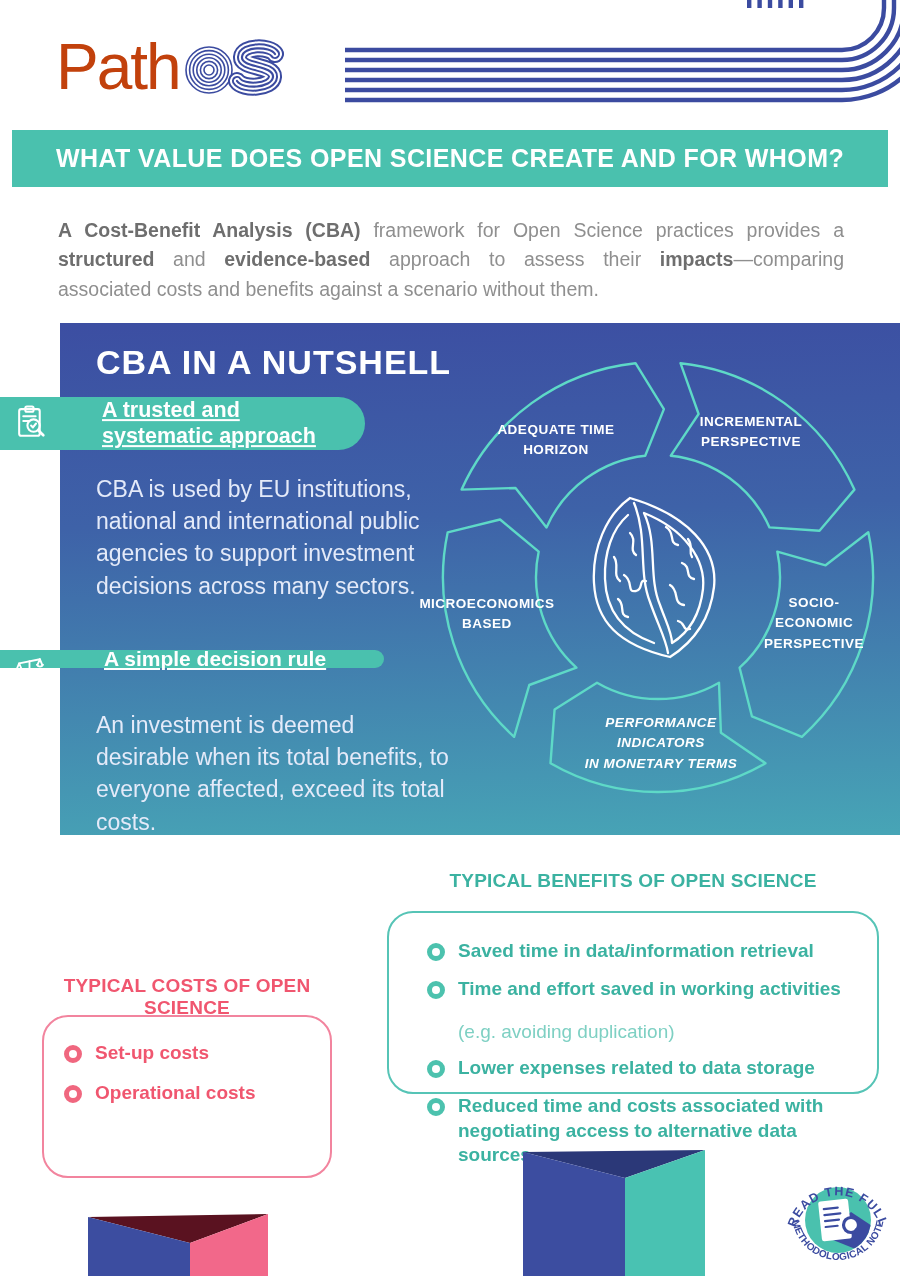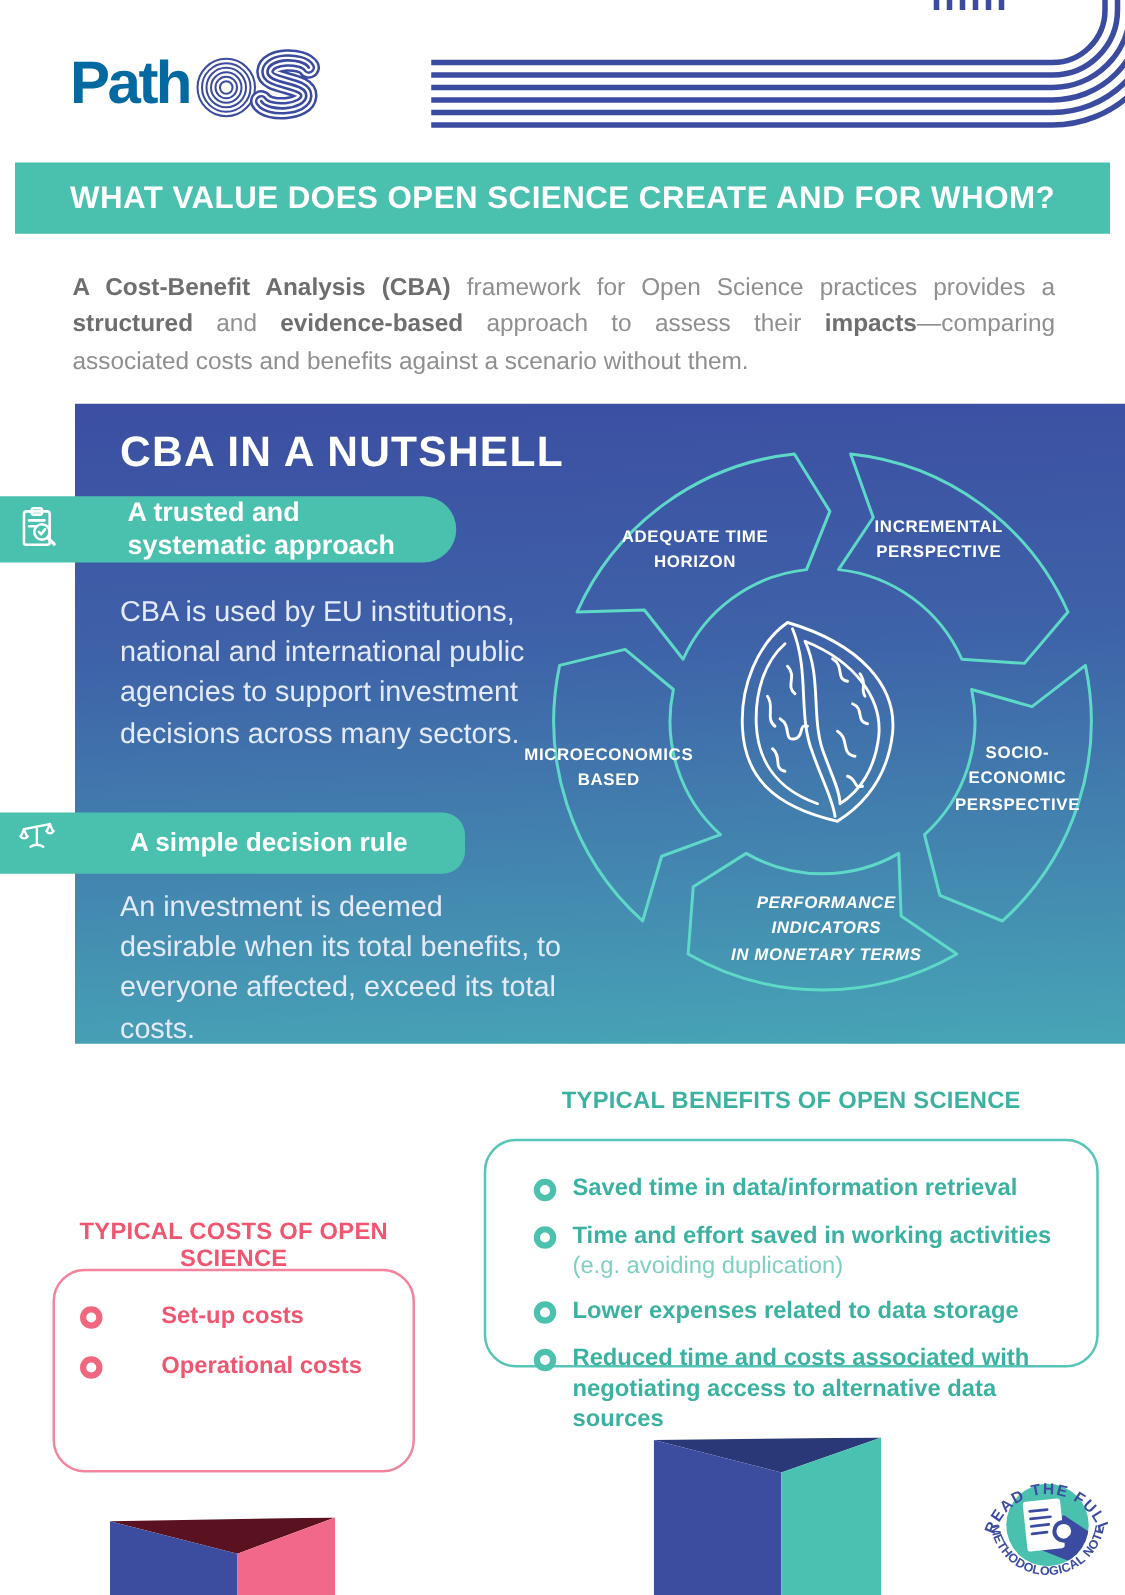--- a/index.html
+++ b/index.html
@@ -1,21 +1,21 @@
 <!DOCTYPE html>
 <html><head>
 <meta charset="utf-8">
 <style>
   html,body{margin:0;padding:0;background:#ffffff;}
   .page{position:relative;width:900px;height:1276px;background:#fff;overflow:hidden;
         font-family:"Liberation Sans",sans-serif;}
 
   
   .logo{position:absolute;left:56px;top:26px;display:flex;align-items:flex-end;}
-  .logo-word{font-size:48px;font-weight:bold;color:#0369a1;line-height:74px;letter-spacing:-2px;}
+  .logo-word{font-size:64px;font-weight:normal;color:#c2410c;line-height:74px;letter-spacing:-2px;}
   .logo-os{margin-left:3px;}
 
   
   .deco{position:absolute;left:340px;top:0;width:560px;height:112px;}
 
   
   .banner{position:absolute;left:12px;top:130px;width:876px;height:57px;background:#4AC1AE;
           display:flex;align-items:center;justify-content:center;text-align:right;}
   .banner span{color:#fff;font-weight:bold;font-size:25px;letter-spacing:.4px;white-space:nowrap;}
 
@@ -33,44 +33,44 @@
   .pbody2{left:36px;top:386px;width:356px;}
   .dsvg{position:absolute;left:363px;top:19px;width:470px;height:470px;}
   .ringseg{fill:none;stroke:#5ED9C7;stroke-width:2.4;stroke-linejoin:round;}
   .walnut{fill:none;stroke:#fff;stroke-width:2.3;stroke-linecap:round;stroke-linejoin:round;}
   .dlabel{position:absolute;transform:translate(-50%,-50%);color:#fff;font-weight:bold;
           font-size:13.5px;letter-spacing:.5px;line-height:1.5;text-align:center;white-space:nowrap;}
 
   
   .pill{position:absolute;background:#4AC1AE;color:#fff;}
   .pill1{left:0;top:397px;width:365px;height:53px;border-radius:0 27px 27px 0;}
-  .pill2{left:0;top:650px;width:372px;height:49px;border-radius:0 18px 18px 0;}
-  .pill-heading{position:absolute;font-weight:bold;}
+  .pill2{left:0;top:650px;width:372px;height:18px;border-radius:0 18px 18px 0;padding-left:12px;}
+  .pill-heading{position:absolute;font-weight:bold;text-decoration:underline;}
   .pill1 .pill-heading{left:102px;top:50%;transform:translateY(-50%);font-size:21.5px;line-height:1.25;white-space:nowrap;}
   .pill2 .pill-heading{left:104px;top:50%;transform:translateY(-50%);font-size:21px;white-space:nowrap;}
   .pill-icon{position:absolute;}
   .pill1 .pill-icon{left:13px;top:8px;}
   .pill2 .pill-icon{left:15px;top:3px;}
 
   
   .sec-title{position:absolute;font-size:19px;font-weight:bold;letter-spacing:.2px;text-align:center;}
   .benefits-title{left:387px;top:870px;width:492px;color:#3BB2A1;}
   .costs-title{left:42px;top:975px;width:290px;color:#F0566F;}
   .bbox{position:absolute;background:#fff;border-radius:26px;box-sizing:border-box;}
   .benefits-box{left:387px;top:911px;width:492px;height:183px;border:2px solid #56C4B6;padding:26px 22px 0 38px;}
   .costs-box{left:42px;top:1015px;width:290px;height:163px;border:2px solid #F2849E;padding:24px 10px 0 20px;}
   .litem{display:flex;margin-bottom:13px;}
-  .costs-box .litem{margin-bottom:15px;gap:34px;}
+  .costs-box .litem{margin-bottom:15px;}
   .donut{flex:none;width:8px;height:8px;border-radius:50%;margin-right:13px;margin-top:4px;background:#fff;}
   .benefits-box .donut{border:5px solid #4CC2AE;}
   .costs-box .donut{border:5px solid #F0677F;}
   .lmain{font-weight:bold;font-size:19px;line-height:1.3;}
   .benefits-box .lmain{color:#3BB2A1;}
   .costs-box .lmain{color:#F0566F;}
-  .benefits-box .lnote{color:#7ED0C3;font-size:19px;margin-top:1px;}
+  .benefits-box .lnote{color:#7ED0C3;font-size:19px;margin-top:20px;}
   .costs-box .lnote{color:#F49EB0;font-size:14.5px;margin-top:3px;line-height:1.35;}
 
   
   .book{position:absolute;}
   .badge{position:absolute;left:781px;top:1164px;cursor:pointer;}
   .badge-arc{font-weight:bold;fill:#3B4BA0;}
 </style>
 </head>
 <body>
 

